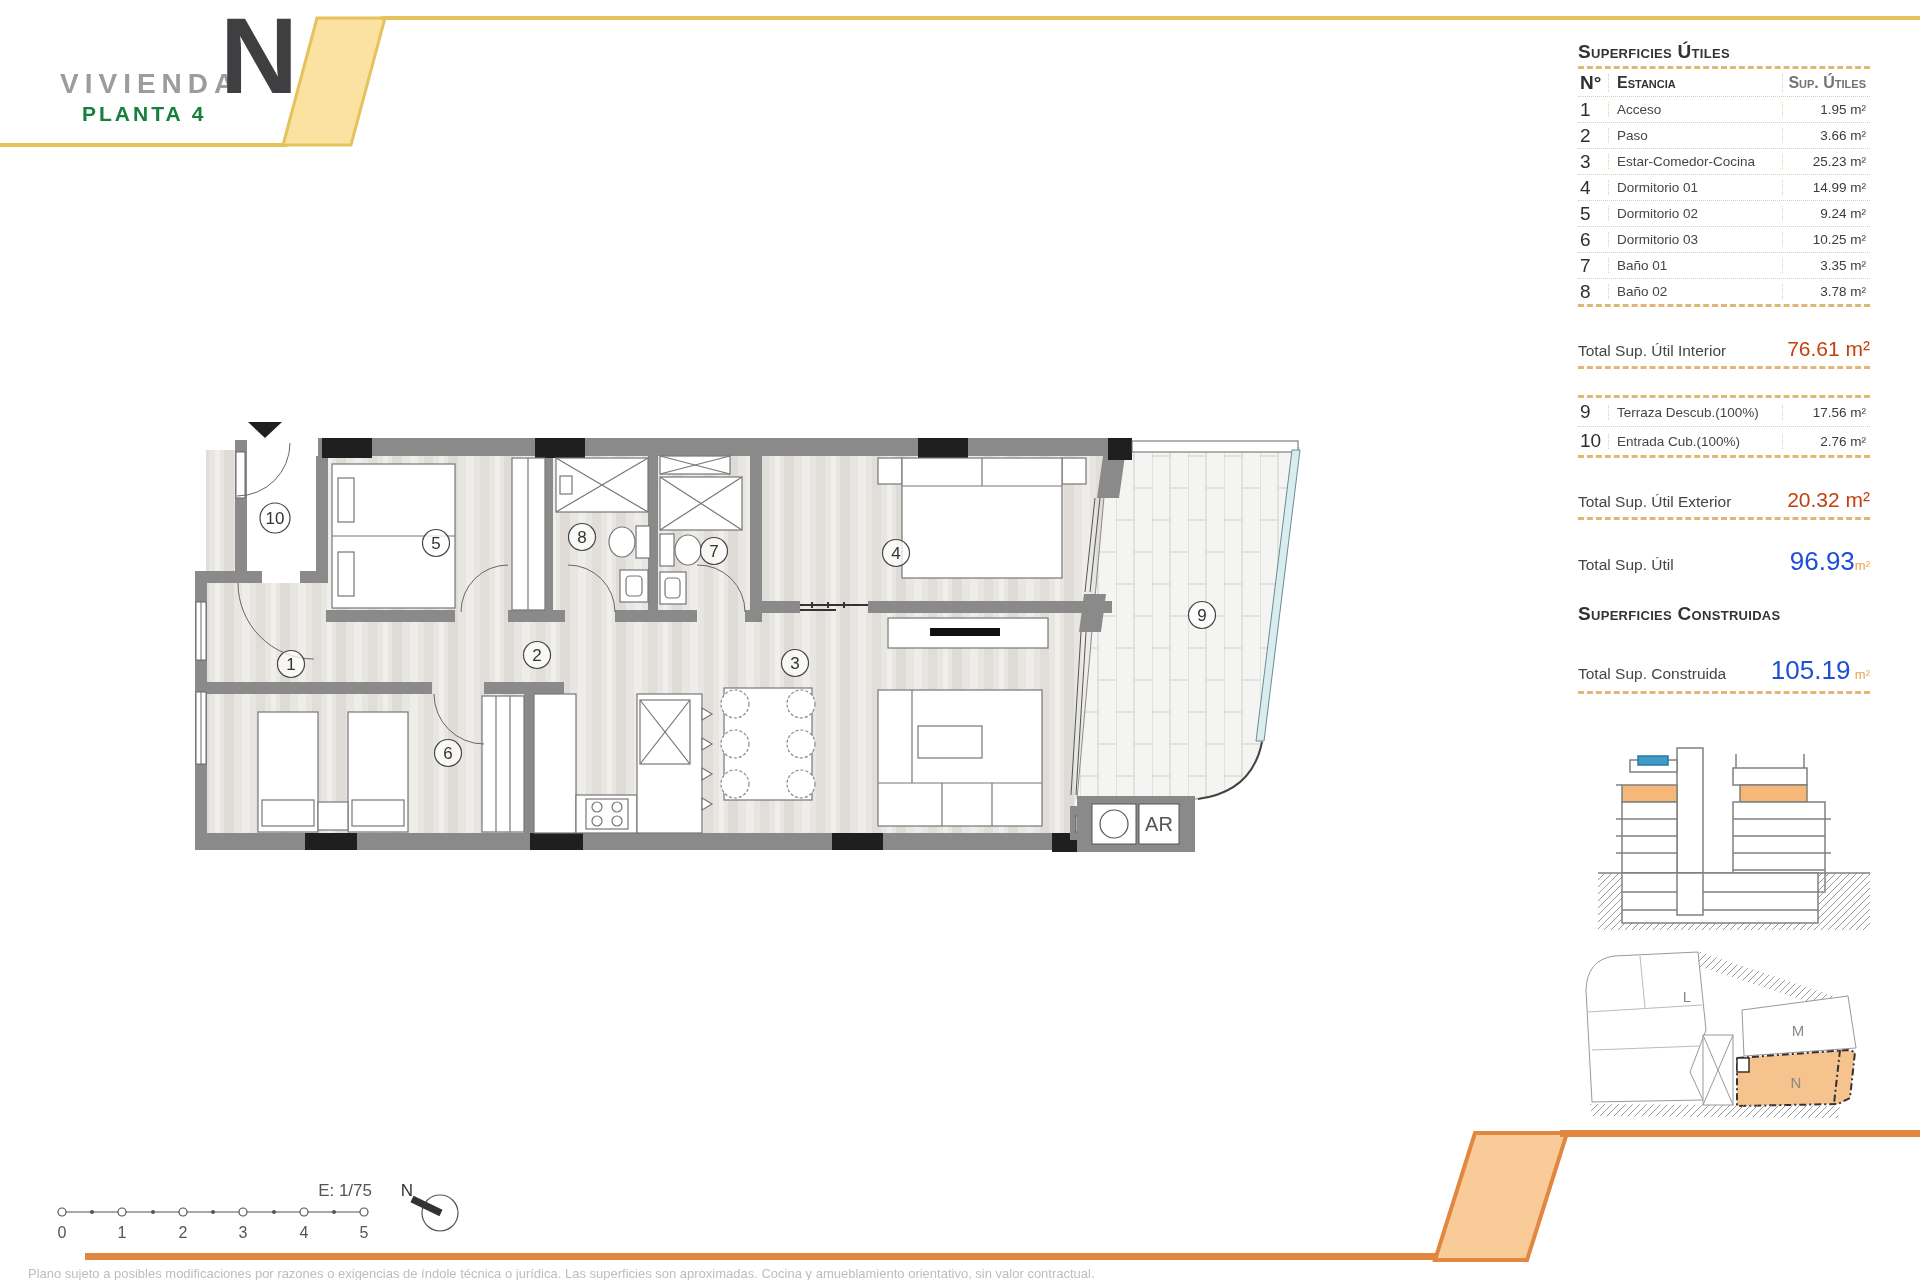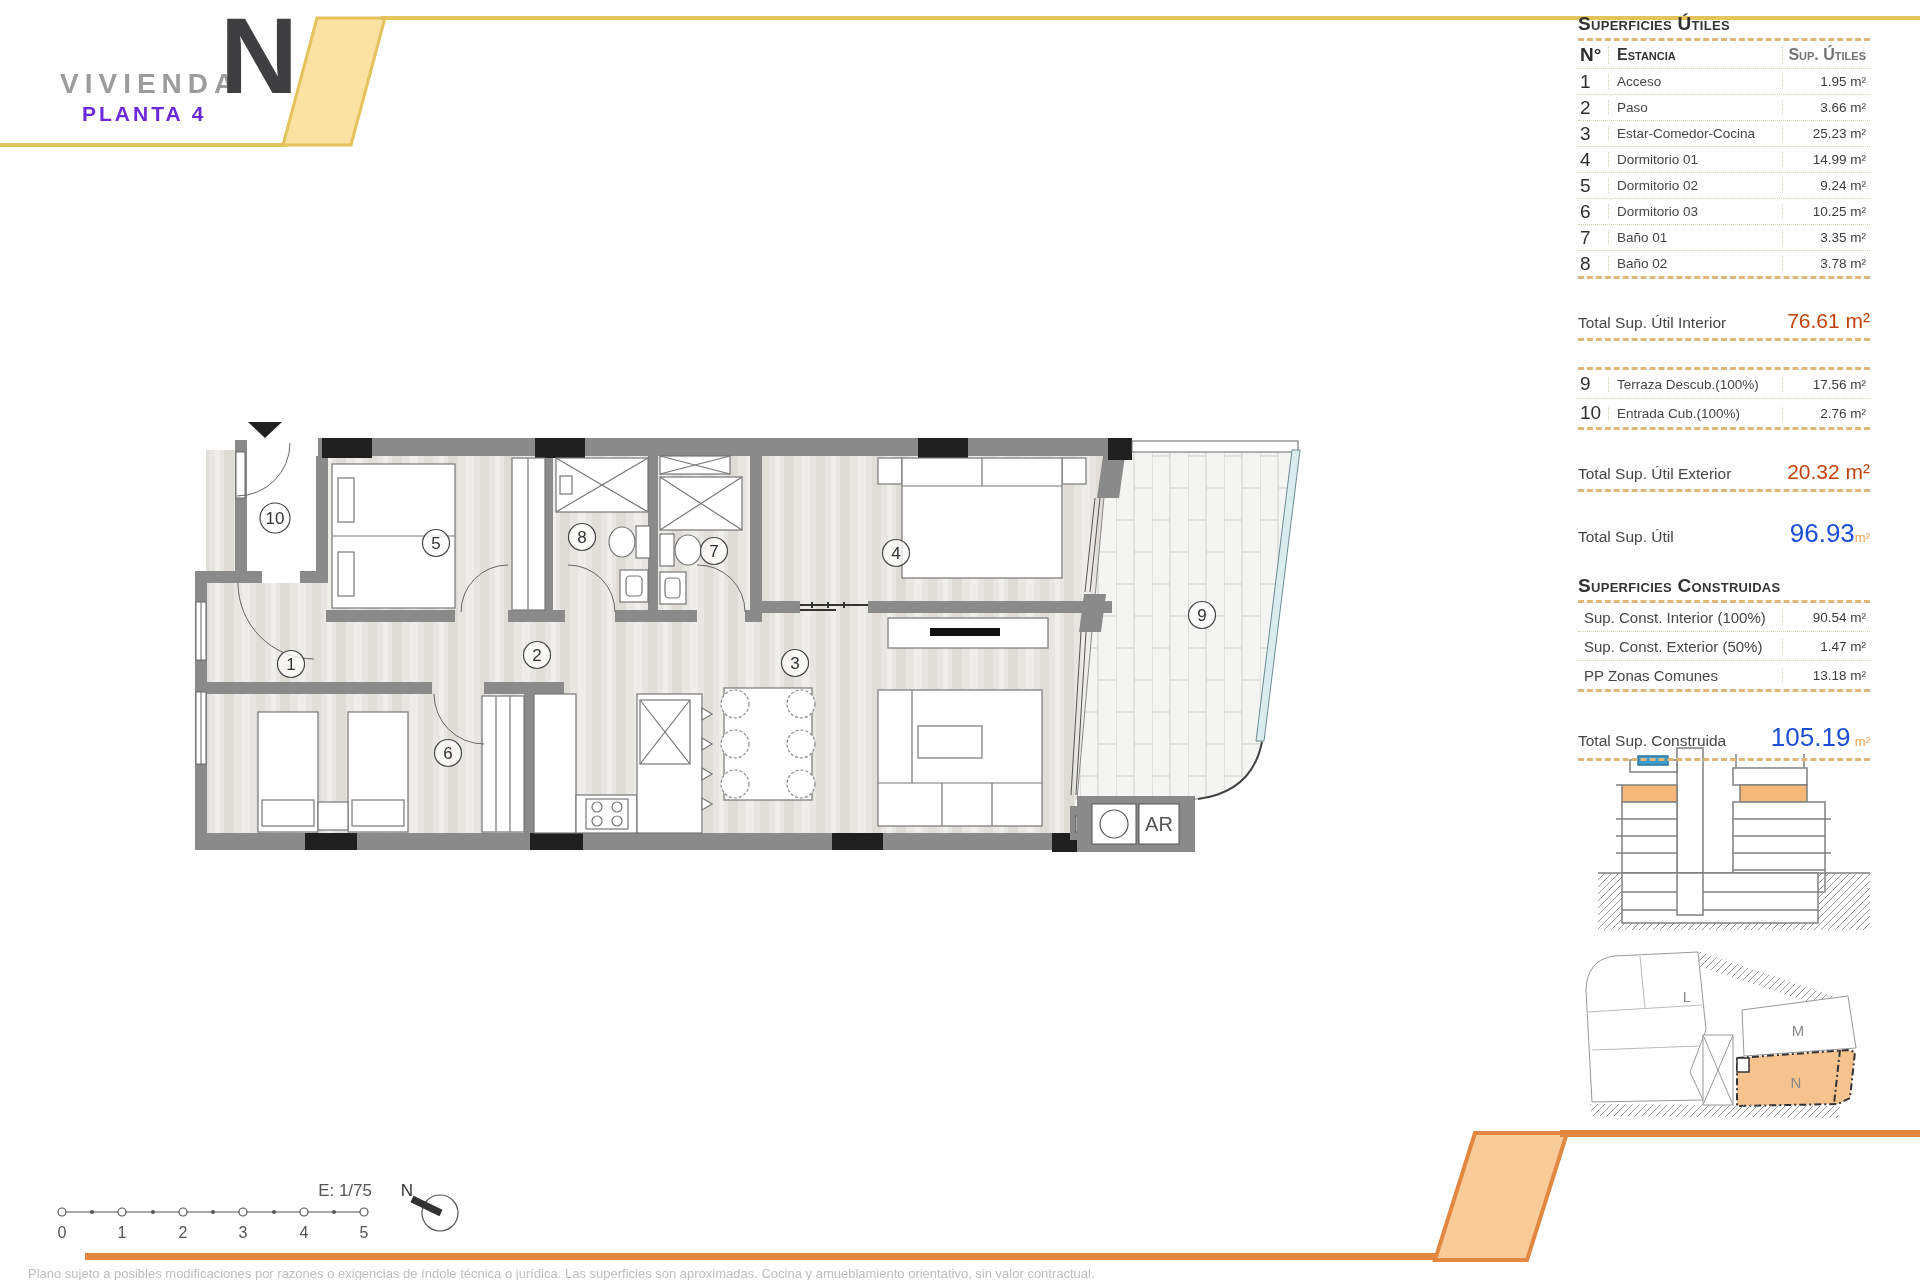--- a/index.html
+++ b/index.html
@@ -5,23 +5,23 @@
   html,body{margin:0;padding:0;}
   body{
     width:1920px;height:1280px;position:relative;overflow:hidden;
     background:#ffffff;font-family:"Liberation Sans", sans-serif;
   }
   
   .brand-title{position:absolute;left:60px;top:68px;font-size:28px;font-weight:bold;
     letter-spacing:6px;color:#9c9c9c;}
   .brand-letter{position:absolute;left:220px;top:2px;font-size:108px;font-weight:bold;color:#3f3f41;line-height:1;}
   .brand-sub{position:absolute;left:82px;top:102px;font-size:21px;font-weight:bold;
-    letter-spacing:3px;color:#6d28d9;}
+    letter-spacing:3px;color:#15803d;}
   
-  .panel{position:absolute;left:1578px;top:13px;width:292px;color:#3a3a3a;}
+  .panel{position:absolute;left:1578px;top:41px;width:292px;color:#3a3a3a;}
   .panel-title{font-variant:small-caps;font-weight:bold;font-size:19px;letter-spacing:.3px;color:#333;}
   .sheet-table{border-top:3px dashed #dfb878;border-bottom:3px dashed #dfb878;margin-top:3px;}
   .trow{display:grid;grid-template-columns:30px 1fr 88px;align-items:center;border-top:1px dotted #d9cdaf;}
   .trow:first-child{border-top:none;}
   .thead{height:27px;font-variant:small-caps;font-weight:bold;font-size:16px;}
   .tbody-row{height:25px;}
   .cell-num{font-size:19px;color:#2e2e2e;padding-left:2px;}
   .cell-name{font-size:13.5px;color:#454545;border-left:1px dotted #d9cdaf;padding-left:8px;}
   .cell-val{font-size:13.5px;color:#3c3c3c;text-align:right;border-left:1px dotted #d9cdaf;padding-right:4px;}
   .thead .cell-name{font-size:16px;color:#333;}
@@ -457,34 +457,20 @@
 
   <div class="total-line gap10">
     <span class="total-label">Total Sup. Útil</span>
     <span>
       <span class="accent-value">96.93</span><span class="accent-unit">m²</span>
     </span>
   </div>
 
   <div class="panel-title gap26">Superficies Construidas</div>
 
-  <div class="sheet-table">
-    <div class="trow" style="grid-template-columns:1fr 88px;height:28px">
-      <div class="cell-name" style="border-left:none;padding-left:6px;font-size:15px">Sup. Const. Interior (100%)</div>
-      <div class="cell-val">90.54 m²</div>
-    </div>
-    <div class="trow" style="grid-template-columns:1fr 88px;height:28px">
-      <div class="cell-name" style="border-left:none;padding-left:6px;font-size:15px">Sup. Const. Exterior (50%)</div>
-      <div class="cell-val">1.47 m²</div>
-    </div>
-    <div class="trow" style="grid-template-columns:1fr 88px;height:28px">
-      <div class="cell-name" style="border-left:none;padding-left:6px;font-size:15px">PP Zonas Comunes</div>
-      <div class="cell-val">13.18 m²</div>
-    </div>
-  </div>
 
   <div class="total-line gap30">
     <span class="total-label">Total Sup. Construida</span>
     <span>
       <span class="accent-value">105.19</span> <span class="accent-unit">m²</span>
     </span>
   </div>
   <div class="dashrule"></div>
 </div>
 

